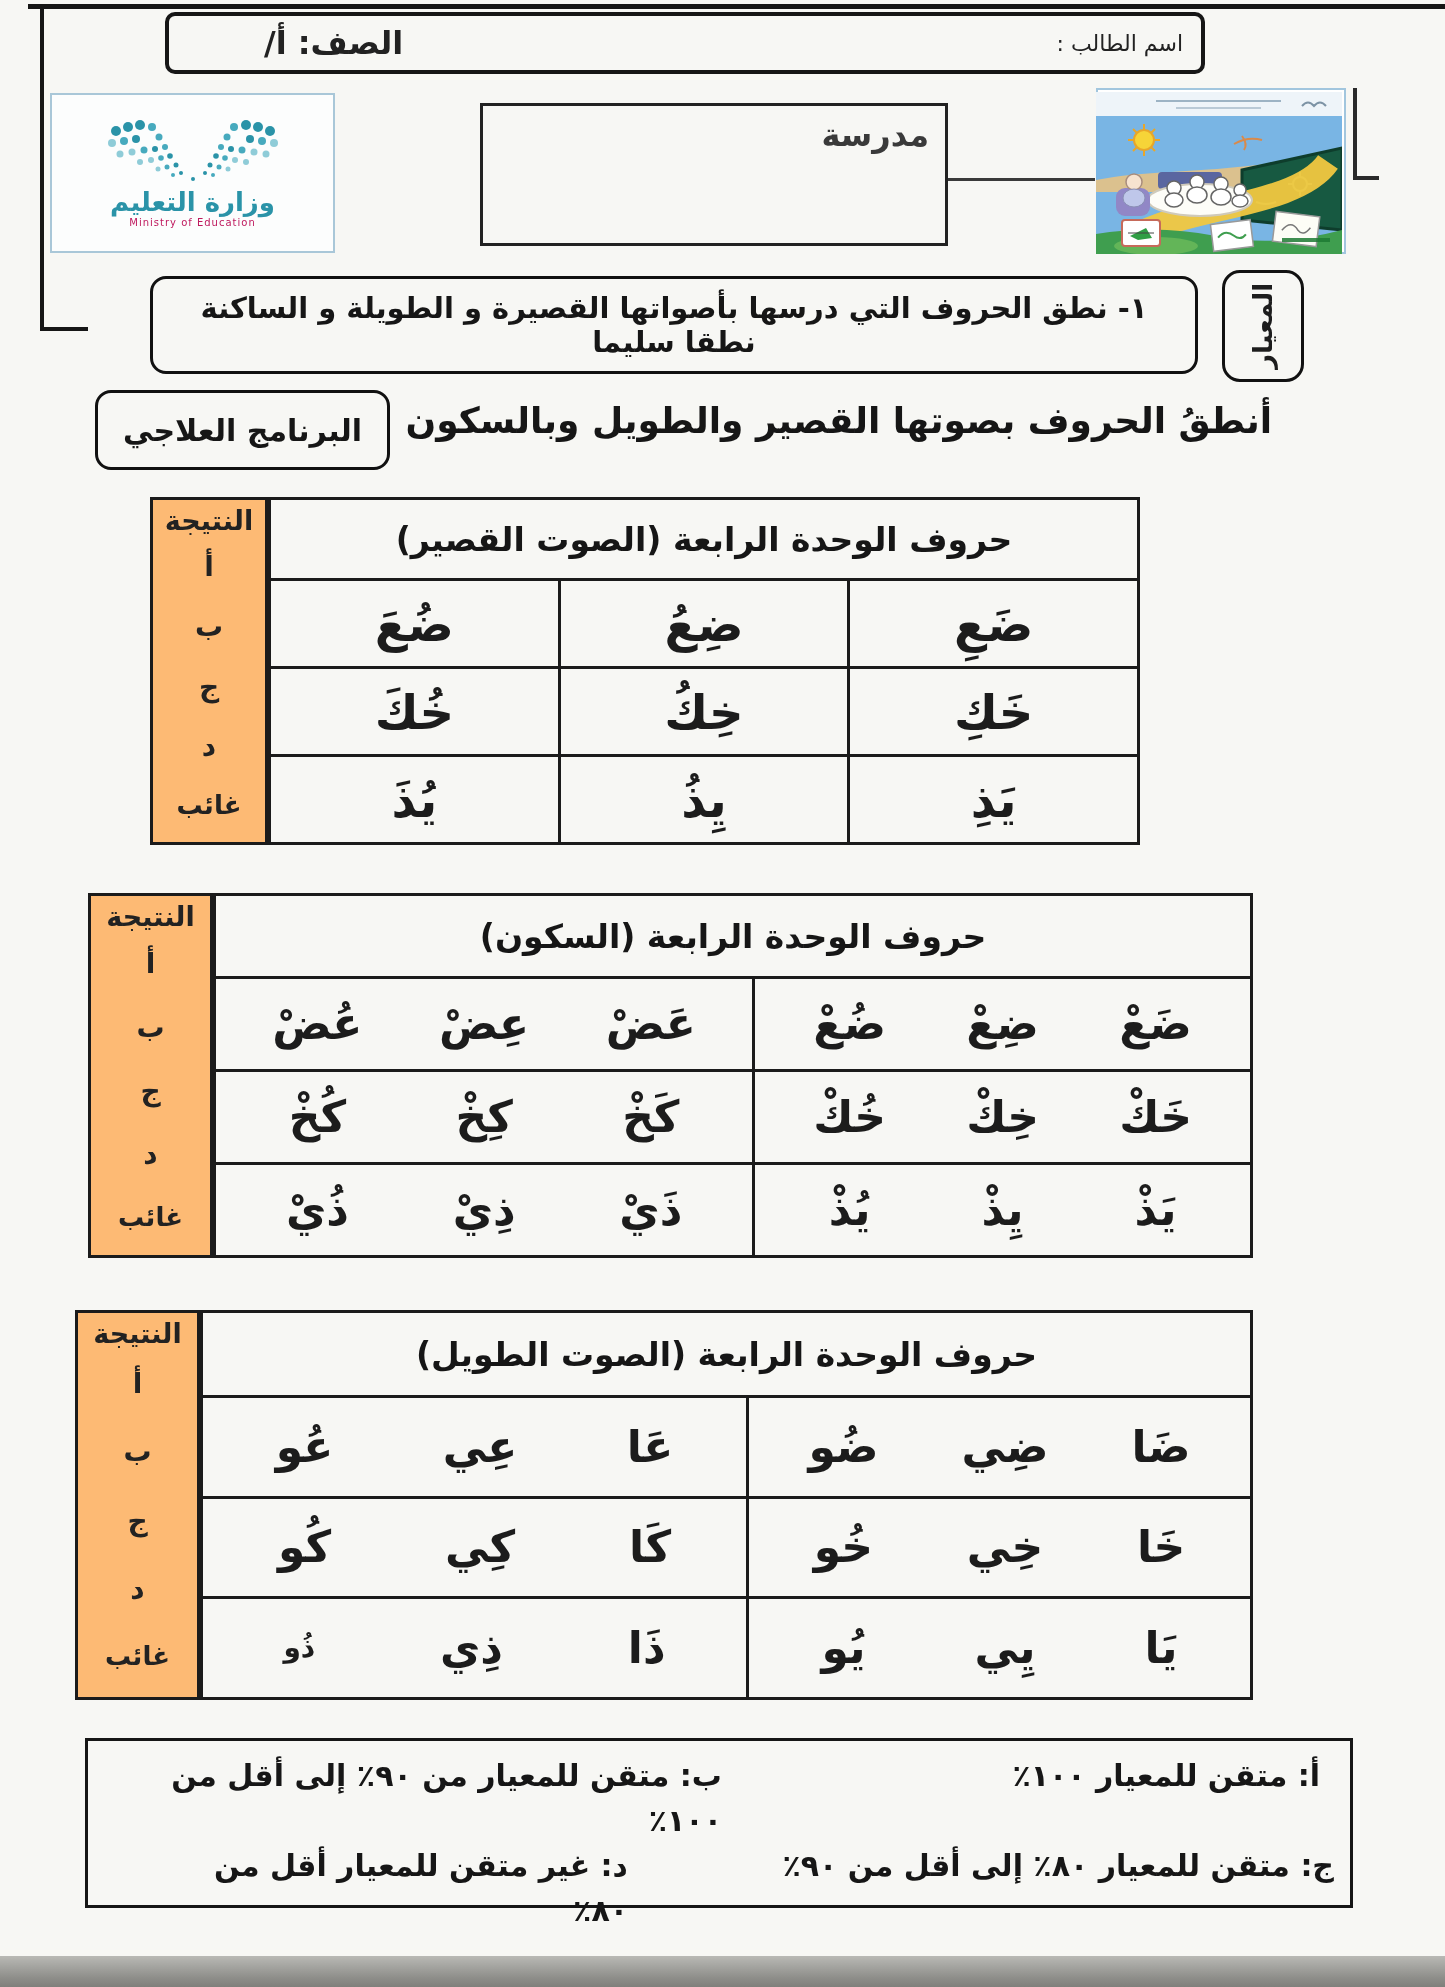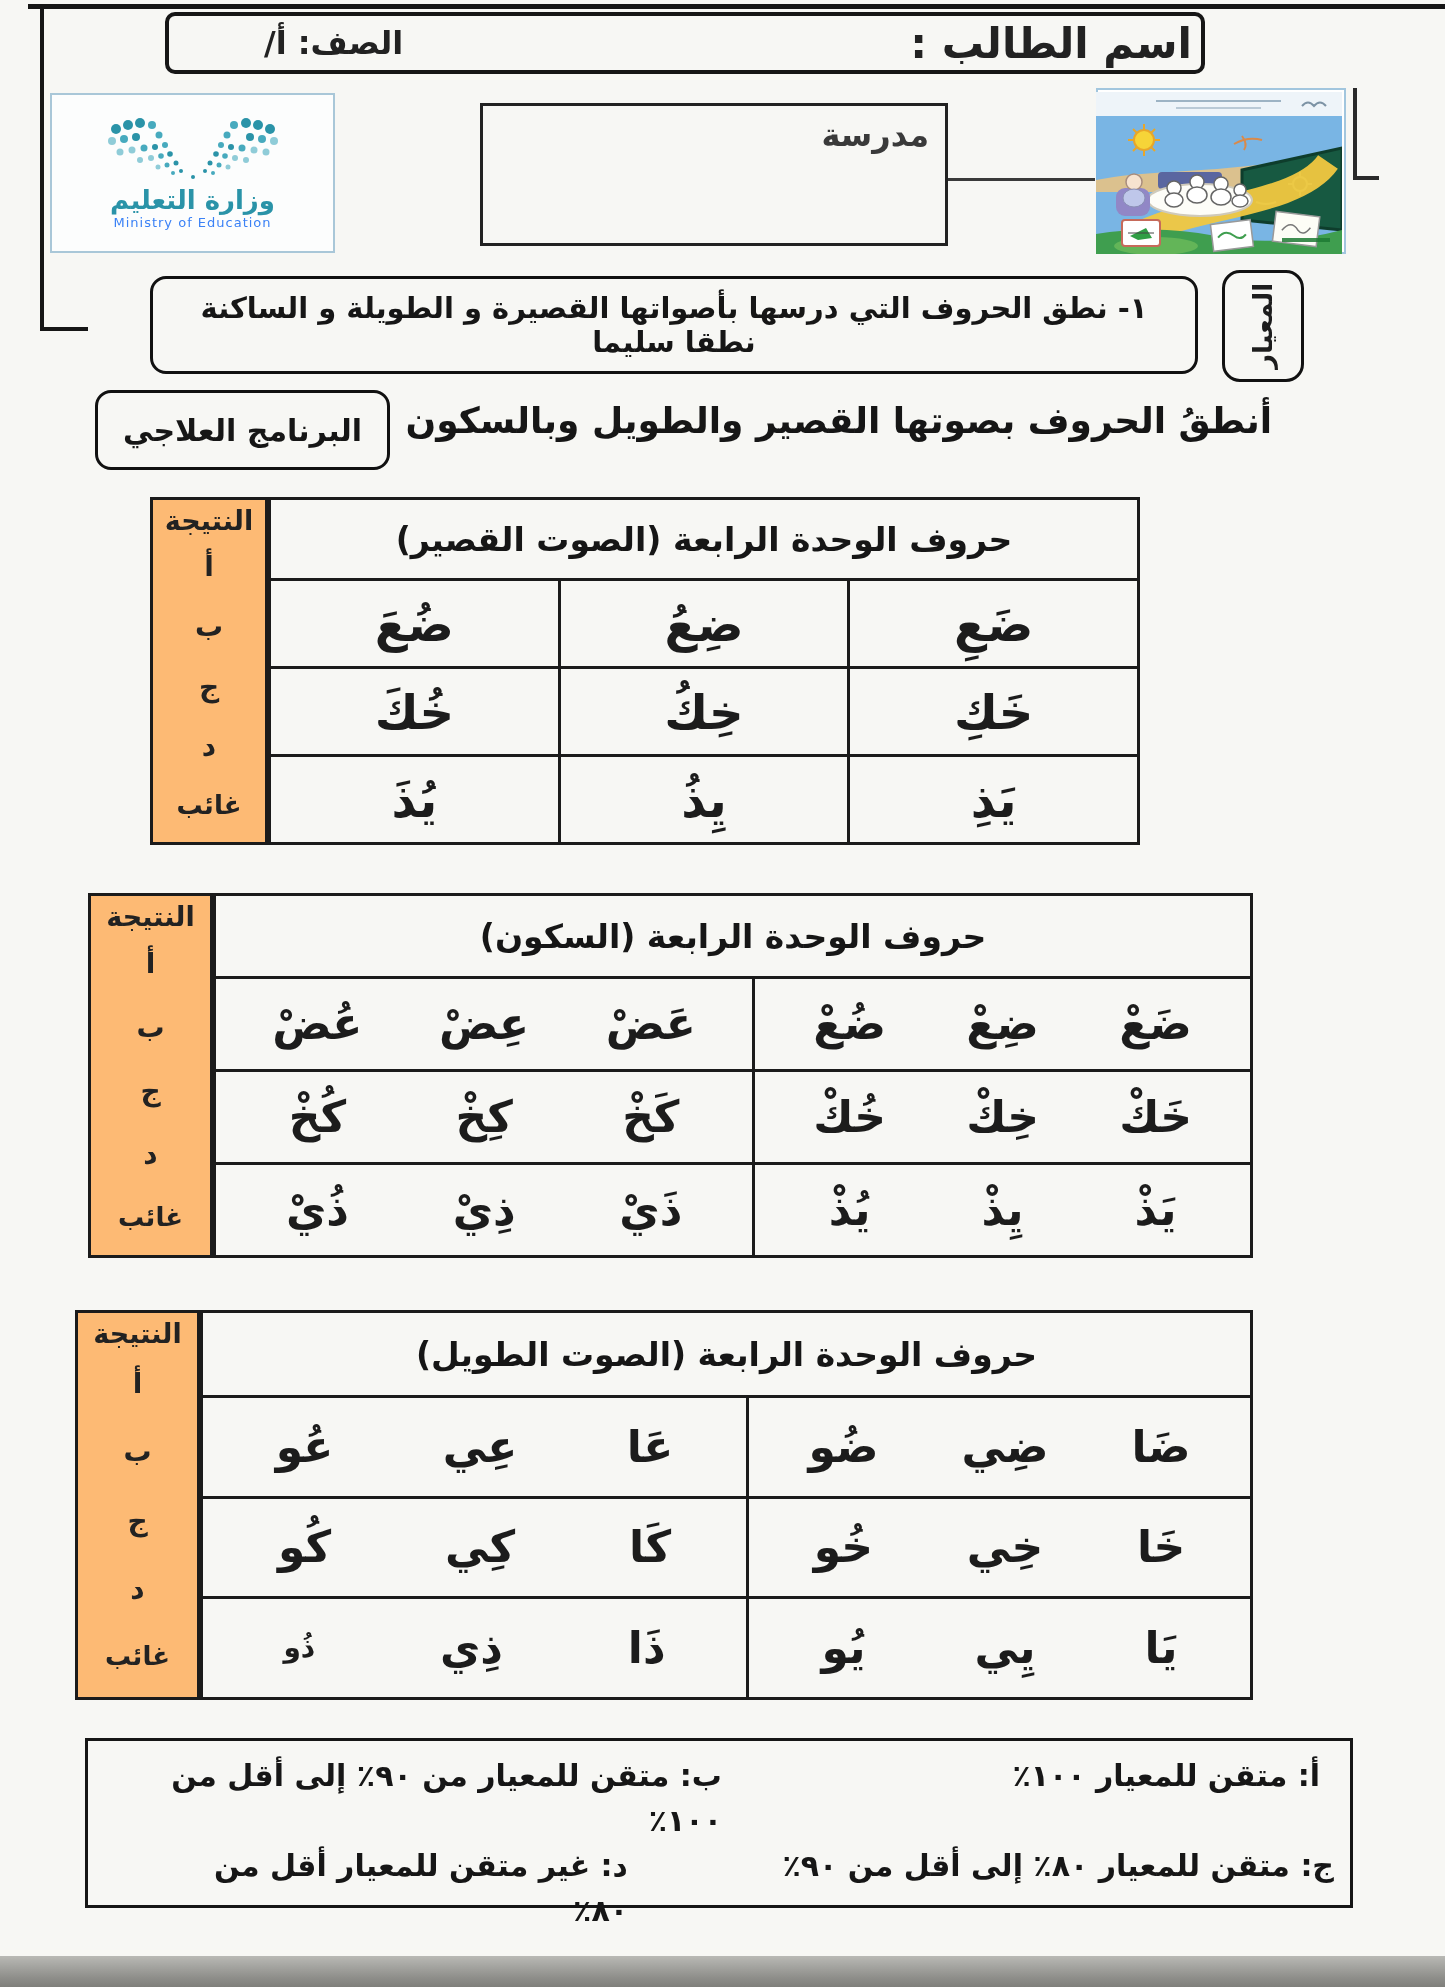--- a/index.html
+++ b/index.html
@@ -3,28 +3,28 @@
 <meta charset="utf-8">
 <style>
   html,body{margin:0;padding:0;background:#ffffff;}
   .page{position:relative;width:1445px;height:1987px;background:#f7f7f4;overflow:hidden;
         font-family:"DejaVu Sans", sans-serif;color:#222;direction:rtl;}
   .abs{position:absolute;box-sizing:border-box;}
   .ink{background:#161616;}
 
   
   .info-bar{border:4px solid #161616;border-radius:10px;display:flex;align-items:center;background:#f7f7f4;}
-  .info-bar .name{font-size:42px;font-weight:bold;margin-right:9px;}
+  .info-bar .name{font-size:22px;font-weight:normal;margin-right:18px;}
   .info-bar .cls{font-size:32px;font-weight:bold;margin-inline-end:95px;margin-inline-start:auto;}
 
   
   .logo-box{border:2px solid #a9c7d8;background:#fcfdfd;display:flex;flex-direction:column;
             align-items:center;justify-content:center;}
   .logo-ar{font-size:26px;font-weight:bold;color:#2a93a8;margin-top:2px;}
-  .logo-en{font-size:13px;color:#3b82f6;letter-spacing:1px;}
+  .logo-en{font-size:10px;color:#be185d;letter-spacing:1px;}
 
   .school-box{border:3px solid #222;background:#f7f7f4;}
   .school-box .lbl{font-size:32px;font-weight:bold;color:#3a3a3a;padding:10px 16px 0 0;display:block;text-align:right;}
 
   .illus-frame{border:2px solid #a2c6de;background:#fff;padding:2px;}
 
   
   .round-box{border:3.5px solid #111;border-radius:16px;background:#f7f7f4;
              display:flex;align-items:center;justify-content:center;text-align:center;}
   .vtext{position:absolute;top:50%;left:50%;transform:translate(-50%,-50%) rotate(-90deg);

